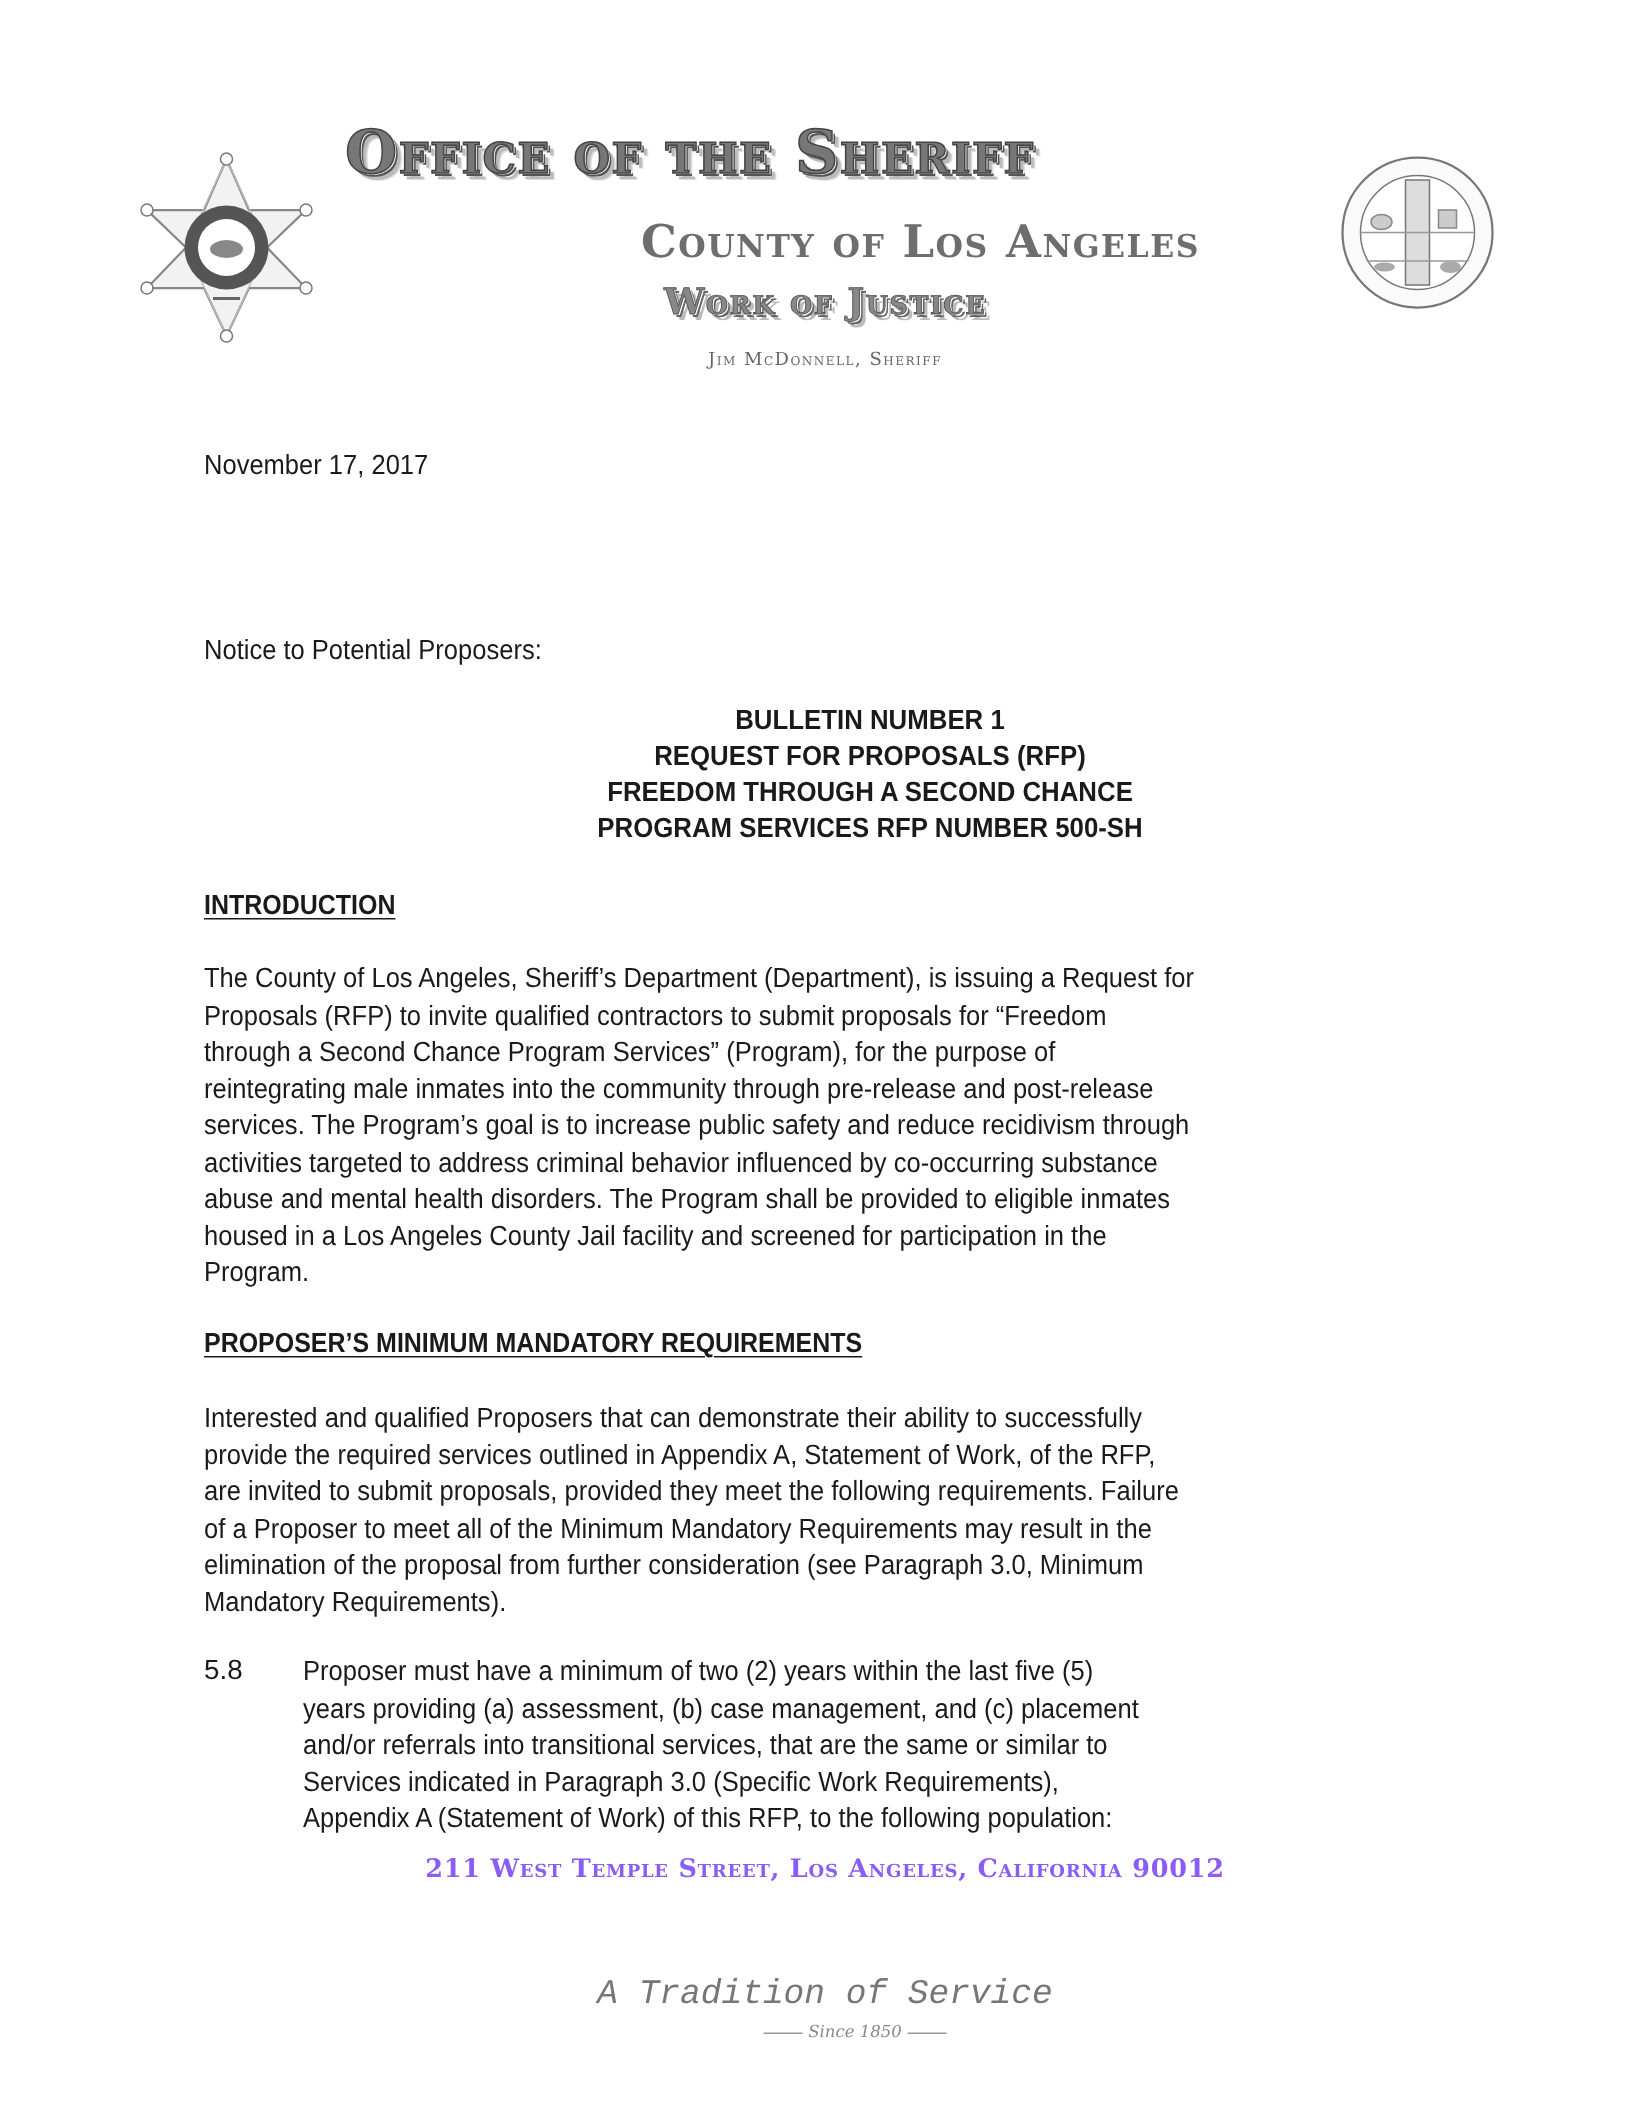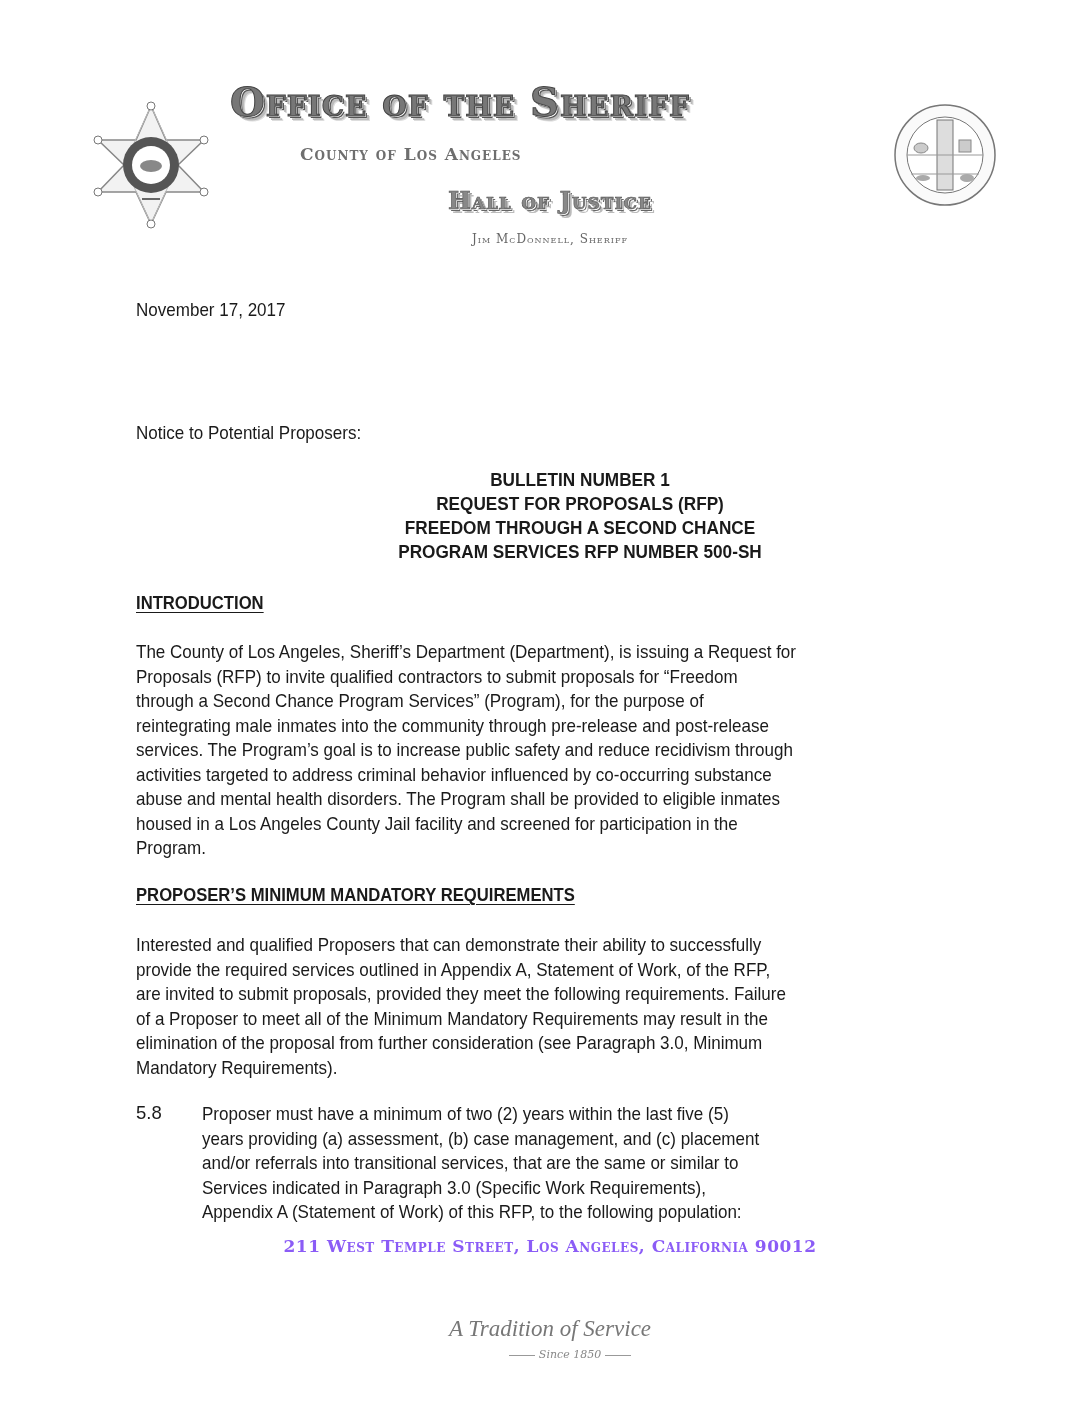--- a/index.html
+++ b/index.html
@@ -8,22 +8,22 @@
 
     
     .lh-title {
       position: absolute; left: 230px; top: 74px; width: 640px; 
       font-family: "DejaVu Serif", serif; font-weight: bold; font-size: 40px; letter-spacing: 1px;
       color: #777; font-variant: small-caps; line-height: 56px;
       text-shadow: 1px 1px 0 #fff, 2px 2px 0 #555, 4px 4px 0 #bbb, 5px 5px 0 #ddd;
       -webkit-text-stroke: 1px #444;
     }
     .lh-county {
-      position: absolute; left: 300px; top: 144px; width: 500px; text-align: left;
-      font-family: "DejaVu Serif", serif; font-weight: bold; font-size: 17px; letter-spacing: 1px;
+      position: absolute; left: 300px; top: 144px; width: 500px; text-align: right;
+      font-family: "DejaVu Serif", serif; font-weight: bold; font-size: 30px; letter-spacing: 1px;
       color: #6e6e6e; font-variant: small-caps;
     }
     .lh-hall {
       position: absolute; left: 330px; top: 186px; width: 440px; text-align: center;
       font-family: "DejaVu Serif", serif; font-weight: bold; font-size: 24px; letter-spacing: 1px;
       color: #888; font-variant: small-caps;
       text-shadow: 1px 1px 0 #fff, 2px 2px 0 #666, 4px 4px 0 #bbb;
       -webkit-text-stroke: 0.6px #555;
     }
     .lh-sheriff {
@@ -64,21 +64,21 @@
     .item-body { position: absolute; left: 202px; top: 1102px; font-family: "Liberation Sans", sans-serif; font-size: 18.5px; color: #1a1a1a; line-height: 24.5px; transform: scaleX(0.92); transform-origin: left top; }
 
     
     .ft-addr {
       position: absolute; left: 240px; top: 1236px; width: 620px; text-align: center;
       font-family: "DejaVu Serif", serif; font-size: 17px; color: #8b5cf6; font-variant: small-caps; letter-spacing: 0.5px;
       font-weight: bold;
     }
     .ft-motto {
       position: absolute; left: 340px; top: 1316px; width: 420px; text-align: center;
-      font-family: Liberation Serif, serif; font-style: italic; font-size: 23px; color: #777;
+      font-family: Liberation Mono, monospace; font-style: italic; font-size: 23px; color: #777;
     }
     .ft-since {
       position: absolute; left: 460px; top: 1348px; width: 220px; text-align: center;
       font-family: "DejaVu Serif", serif; font-style: italic; font-size: 11px; color: #888;
     }
     .ft-since .dash { display: inline-block; width: 26px; height: 1px; background: #999; vertical-align: middle; margin: 0 4px; }
   </style>
 </head>
 <body>
 
@@ -107,21 +107,21 @@
     <line x1="14" y1="57" x2="90" y2="57" stroke="#999"></line>
     <line x1="18" y1="76" x2="86" y2="76" stroke="#999"></line>
     <rect x="66" y="42" width="12" height="12" fill="#ccc" stroke="#888"></rect>
     <ellipse cx="28" cy="50" rx="7" ry="5" fill="#ccc" stroke="#888"></ellipse>
     <ellipse cx="30" cy="80" rx="7" ry="3" fill="#aaa"></ellipse>
     <ellipse cx="74" cy="80" rx="7" ry="4" fill="#aaa"></ellipse>
   </svg>
 
   <div class="lh-title">Office of the Sheriff</div>
   <div class="lh-county">County of Los Angeles</div>
-  <div class="lh-hall">Hall of Justice</div>
+  <div class="lh-hall">Work of Justice</div>
   <div class="lh-sheriff">Jim McDonnell, Sheriff</div>
 
   <div class="txt narrow date">November 17, 2017</div>
   <div class="txt narrow notice">Notice to Potential Proposers:</div>
 
   <div class="bulletin">
     <div>BULLETIN NUMBER 1</div>
     <div>REQUEST FOR PROPOSALS (RFP)</div>
     <div>FREEDOM THROUGH A SECOND CHANCE</div>
     <div>PROGRAM SERVICES RFP NUMBER 500-SH</div>

